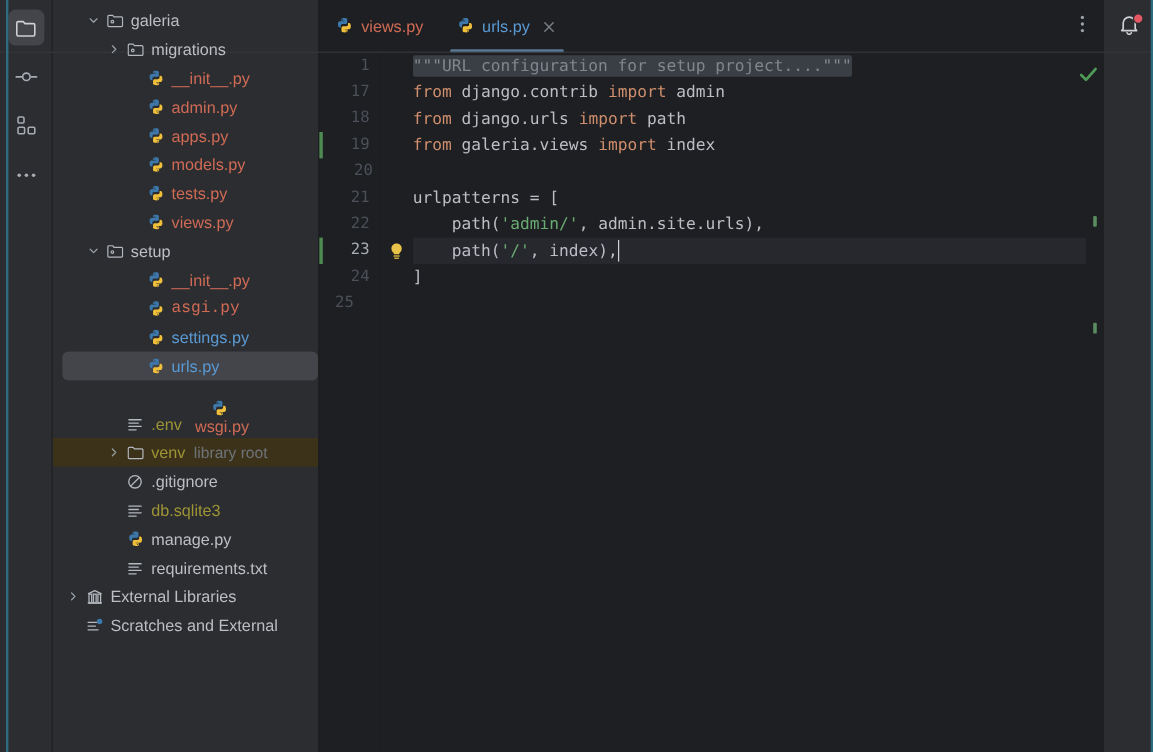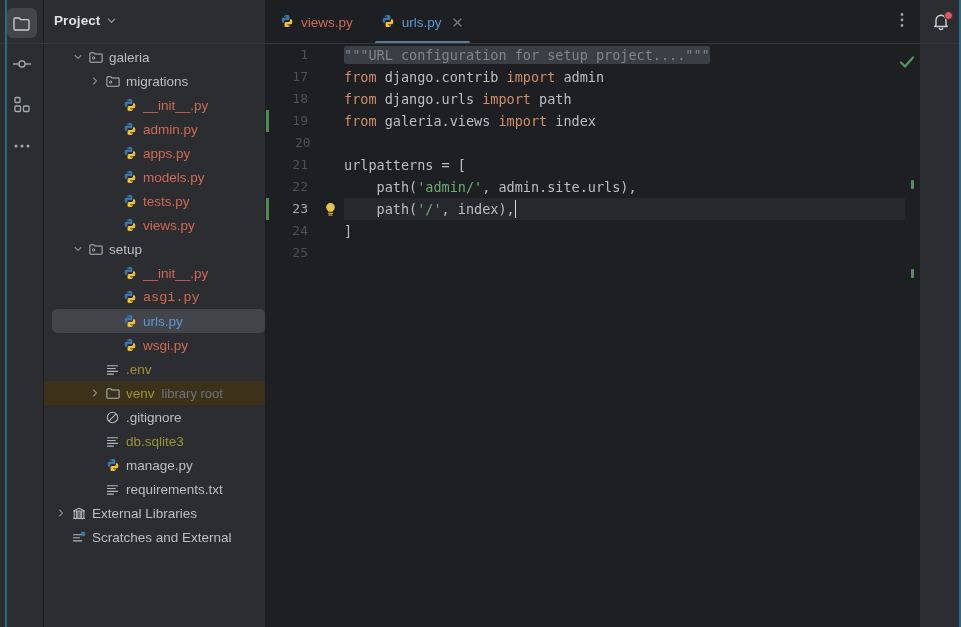--- a/index.html
+++ b/index.html
@@ -273,28 +273,20 @@
           <circle cx="3" cy="3" r="1.5" fill="#a7abb3"></circle>
           <circle cx="9" cy="3" r="1.5" fill="#a7abb3"></circle>
           <circle cx="15" cy="3" r="1.5" fill="#a7abb3"></circle>
         </svg>
       </span>
     </div>
   </div>
 
   <div class="project-panel">
 
-    <div class="panel-header">
-      <span class="panel-title">Project</span>
-      <span>
-        <svg class="chev-small" viewBox="0 0 12 12" fill="none">
-          <path d="M2.5 4.5 6 8l3.5-3.5" stroke="#9aa0a8" stroke-width="1.3" stroke-linecap="round" stroke-linejoin="round"></path>
-        </svg>
-      </span>
-    </div>
 
     <div class="tree" id="tree-root">
         <div class="tree-row" style="padding-left: 27px;">
           <span class="twisty">
             <svg width="10" height="10" viewBox="0 0 12 12" fill="none">
               <path d="M2.6 4.4 6 7.8l3.4-3.4" stroke="#9aa0a8" stroke-width="1.25" stroke-linecap="round" stroke-linejoin="round"></path>
             </svg>
           </span>
           <span class="ficon">
             <svg width="14" height="13" viewBox="0 0 16 14" fill="none">
@@ -406,31 +398,41 @@
           <span class="twisty"></span>
           <span class="ficon">
             <svg width="14" height="14" viewBox="0 0 16 16" fill="none">
               <path d="M7.8 1.1c-3 0-2.8 1.3-2.8 1.3v1.4h2.9v.4H3.8S1.9 4 1.9 7.1c0 3.1 1.7 3 1.7 3h1V8.6S4.5 6.9 6.2 6.9h2.9s1.6 0 1.6-1.6V2.7S11 1.1 7.8 1.1Zm-1.6.9a.53.53 0 1 1 0 1.06.53.53 0 0 1 0-1.06Z" fill="#3c78aa"></path>
               <path d="M8.2 14.9c3 0 2.8-1.3 2.8-1.3v-1.4H8.1v-.4h4.1s1.9.2 1.9-2.9c0-3.1-1.7-3-1.7-3h-1v1.5s0 1.7-1.7 1.7H6.8s-1.6 0-1.6 1.6v2.6S4.9 14.9 8.2 14.9Zm1.6-.9a.53.53 0 1 1 0-1.06.53.53 0 0 1 0 1.06Z" fill="#f0c03b"></path>
             </svg>
           </span>
           <span class="label c-red">asgi.py</span>
         </div>
         <div class="tree-row" style="padding-left: 61px;">
+          <span class="twisty"></span>
+          <span class="ficon">
+            <svg width="14" height="14" viewBox="0 0 16 16" fill="none">
+              <path d="M7.8 1.1c-3 0-2.8 1.3-2.8 1.3v1.4h2.9v.4H3.8S1.9 4 1.9 7.1c0 3.1 1.7 3 1.7 3h1V8.6S4.5 6.9 6.2 6.9h2.9s1.6 0 1.6-1.6V2.7S11 1.1 7.8 1.1Zm-1.6.9a.53.53 0 1 1 0 1.06.53.53 0 0 1 0-1.06Z" fill="#3c78aa"></path>
+              <path d="M8.2 14.9c3 0 2.8-1.3 2.8-1.3v-1.4H8.1v-.4h4.1s1.9.2 1.9-2.9c0-3.1-1.7-3-1.7-3h-1v1.5s0 1.7-1.7 1.7H6.8s-1.6 0-1.6 1.6v2.6S4.9 14.9 8.2 14.9Zm1.6-.9a.53.53 0 1 1 0-1.06.53.53 0 0 1 0 1.06Z" fill="#f0c03b"></path>
+            </svg>
+          </span>
+          <span class="label c-blue">settings.py</span>
+        </div>
+        <div class="tree-row" style="padding-left: 61px;">
           <div class="row-selected-bg"></div>
           <span class="twisty"></span>
           <span class="ficon">
             <svg width="14" height="14" viewBox="0 0 16 16" fill="none">
               <path d="M7.8 1.1c-3 0-2.8 1.3-2.8 1.3v1.4h2.9v.4H3.8S1.9 4 1.9 7.1c0 3.1 1.7 3 1.7 3h1V8.6S4.5 6.9 6.2 6.9h2.9s1.6 0 1.6-1.6V2.7S11 1.1 7.8 1.1Zm-1.6.9a.53.53 0 1 1 0 1.06.53.53 0 0 1 0-1.06Z" fill="#3c78aa"></path>
               <path d="M8.2 14.9c3 0 2.8-1.3 2.8-1.3v-1.4H8.1v-.4h4.1s1.9.2 1.9-2.9c0-3.1-1.7-3-1.7-3h-1v1.5s0 1.7-1.7 1.7H6.8s-1.6 0-1.6 1.6v2.6S4.9 14.9 8.2 14.9Zm1.6-.9a.53.53 0 1 1 0-1.06.53.53 0 0 1 0 1.06Z" fill="#f0c03b"></path>
             </svg>
           </span>
           <span class="label c-blue">urls.py</span>
         </div>
-        <div class="tree-row" style="padding-left: 61px;">
+        <div class="tree-row" style="padding-left: 61px; flex-direction: column;">
           <span class="twisty"></span>
           <span class="ficon">
             <svg width="14" height="14" viewBox="0 0 16 16" fill="none">
               <path d="M7.8 1.1c-3 0-2.8 1.3-2.8 1.3v1.4h2.9v.4H3.8S1.9 4 1.9 7.1c0 3.1 1.7 3 1.7 3h1V8.6S4.5 6.9 6.2 6.9h2.9s1.6 0 1.6-1.6V2.7S11 1.1 7.8 1.1Zm-1.6.9a.53.53 0 1 1 0 1.06.53.53 0 0 1 0-1.06Z" fill="#3c78aa"></path>
               <path d="M8.2 14.9c3 0 2.8-1.3 2.8-1.3v-1.4H8.1v-.4h4.1s1.9.2 1.9-2.9c0-3.1-1.7-3-1.7-3h-1v1.5s0 1.7-1.7 1.7H6.8s-1.6 0-1.6 1.6v2.6S4.9 14.9 8.2 14.9Zm1.6-.9a.53.53 0 1 1 0-1.06.53.53 0 0 1 0 1.06Z" fill="#f0c03b"></path>
             </svg>
           </span>
           <span class="label c-red">wsgi.py</span>
         </div>
         <div class="tree-row" style="padding-left: 44px;">
@@ -575,21 +577,21 @@
           <div class="gutter-line" style="position: relative;">17</div>
           <div class="gutter-line" style="position: relative;">18</div>
           <div class="gutter-line" style="position: relative;">19</div>
           <div class="changebar" style="top: 66px; height: 22px;"></div>
           <div class="gutter-line" style="position: relative; padding-left: 29px;">20</div>
           <div class="gutter-line" style="position: relative;">21</div>
           <div class="gutter-line" style="position: relative;">22</div>
           <div class="gutter-line current" style="position: relative;">23</div>
           <div class="changebar" style="top: 154px; height: 22px;"></div>
           <div class="gutter-line" style="position: relative;">24</div>
-          <div class="gutter-line" style="position: relative;">25</div>
+          <div class="gutter-line" style="position: relative; text-align: center;">25</div>
         </div>
       <div class="lightbulb-col" id="bulbcol">
           <div style="position: absolute; left: 8px; top: 158px;"><svg width="13" height="15" viewBox="0 0 13 15" fill="none">
               <path d="M6.5 1C4 1 2.2 2.9 2.2 5.2c0 1.5.8 2.5 1.5 3.3.4.5.6.8.6 1.3h4.4c0-.5.2-.8.6-1.3.7-.8 1.5-1.8 1.5-3.3C10.8 2.9 9 1 6.5 1Z" fill="#e8c34a"></path>
               <line x1="4.4" y1="11.3" x2="8.6" y2="11.3" stroke="#c8a63a" stroke-width="1.3" stroke-linecap="round"></line>
               <line x1="5" y1="13.2" x2="8" y2="13.2" stroke="#c8a63a" stroke-width="1.3" stroke-linecap="round"></line>
             </svg></div>
         </div>
       <div class="code" id="code">
           <div class="code-line"><span class="folded">"""URL configuration for setup project...."""</span></div>

